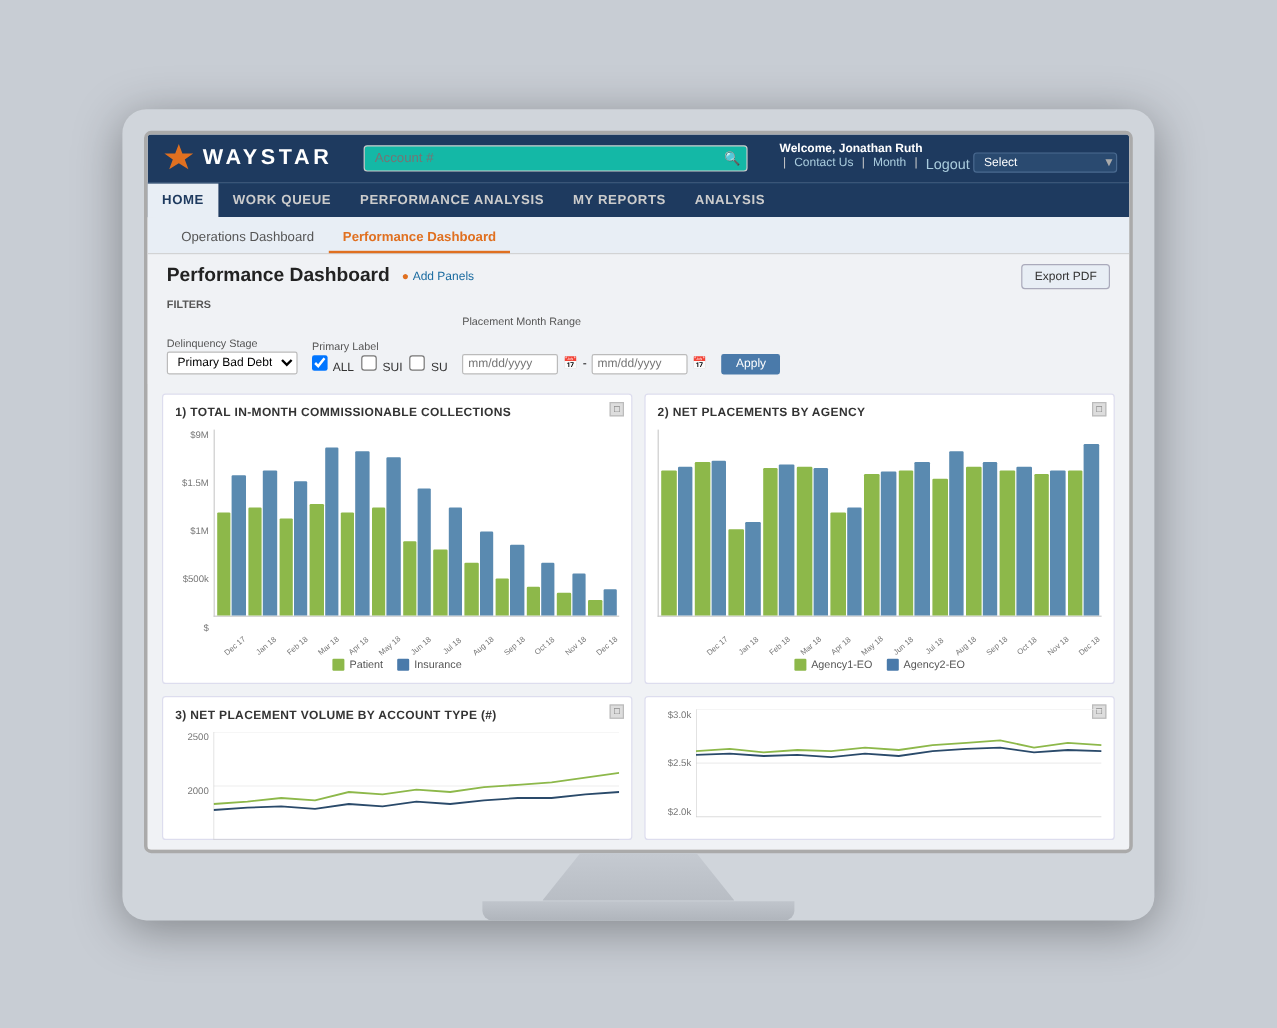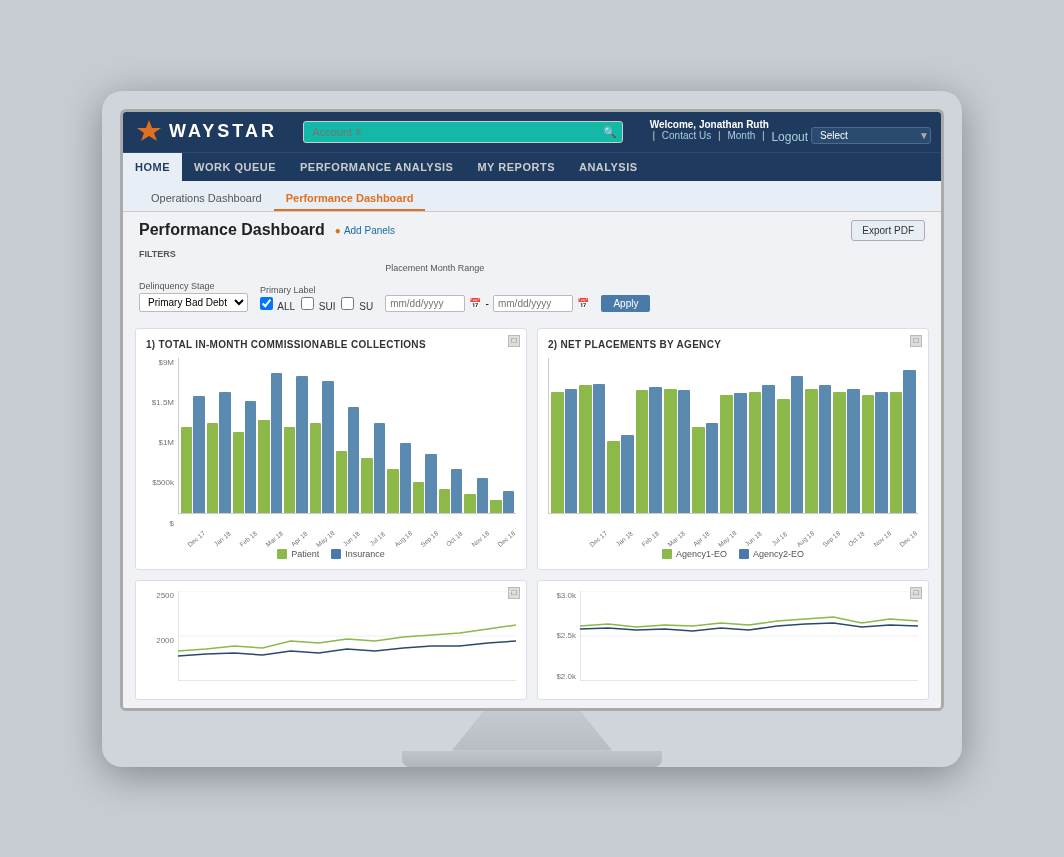--- a/index.html
+++ b/index.html
@@ -674,20 +674,21 @@
             </div>
             <div class="legend-item">
               <div class="legend-dot bar-blue"></div>
               <span>Agency2-EO</span>
             </div>
           </div>
         </div>
 
         <div class="chart-panel partial-chart">
           <div class="chart-minimize">□</div>
+          <div class="chart-title">3) NET PLACEMENT VOLUME BY ACCOUNT TYPE (#)</div>
           <div style="display:flex;width:100%;height:110px;">
             <div style="display:flex;flex-direction:column;justify-content:space-between;align-items:flex-end;padding-right:4px;font-size:8px;color:#777;width:32px;flex-shrink:0;height:90px;">
               <span>2500</span>
               <span>2000</span>
               <span></span>
             </div>
             <div style="flex:1;position:relative;">
               <svg width="100%" height="90" viewBox="0 0 360 90" preserveAspectRatio="none">
                 <line x1="0" y1="0" x2="360" y2="0" stroke="#eee" stroke-width="1"></line>
                 <line x1="0" y1="45" x2="360" y2="45" stroke="#eee" stroke-width="1"></line>

